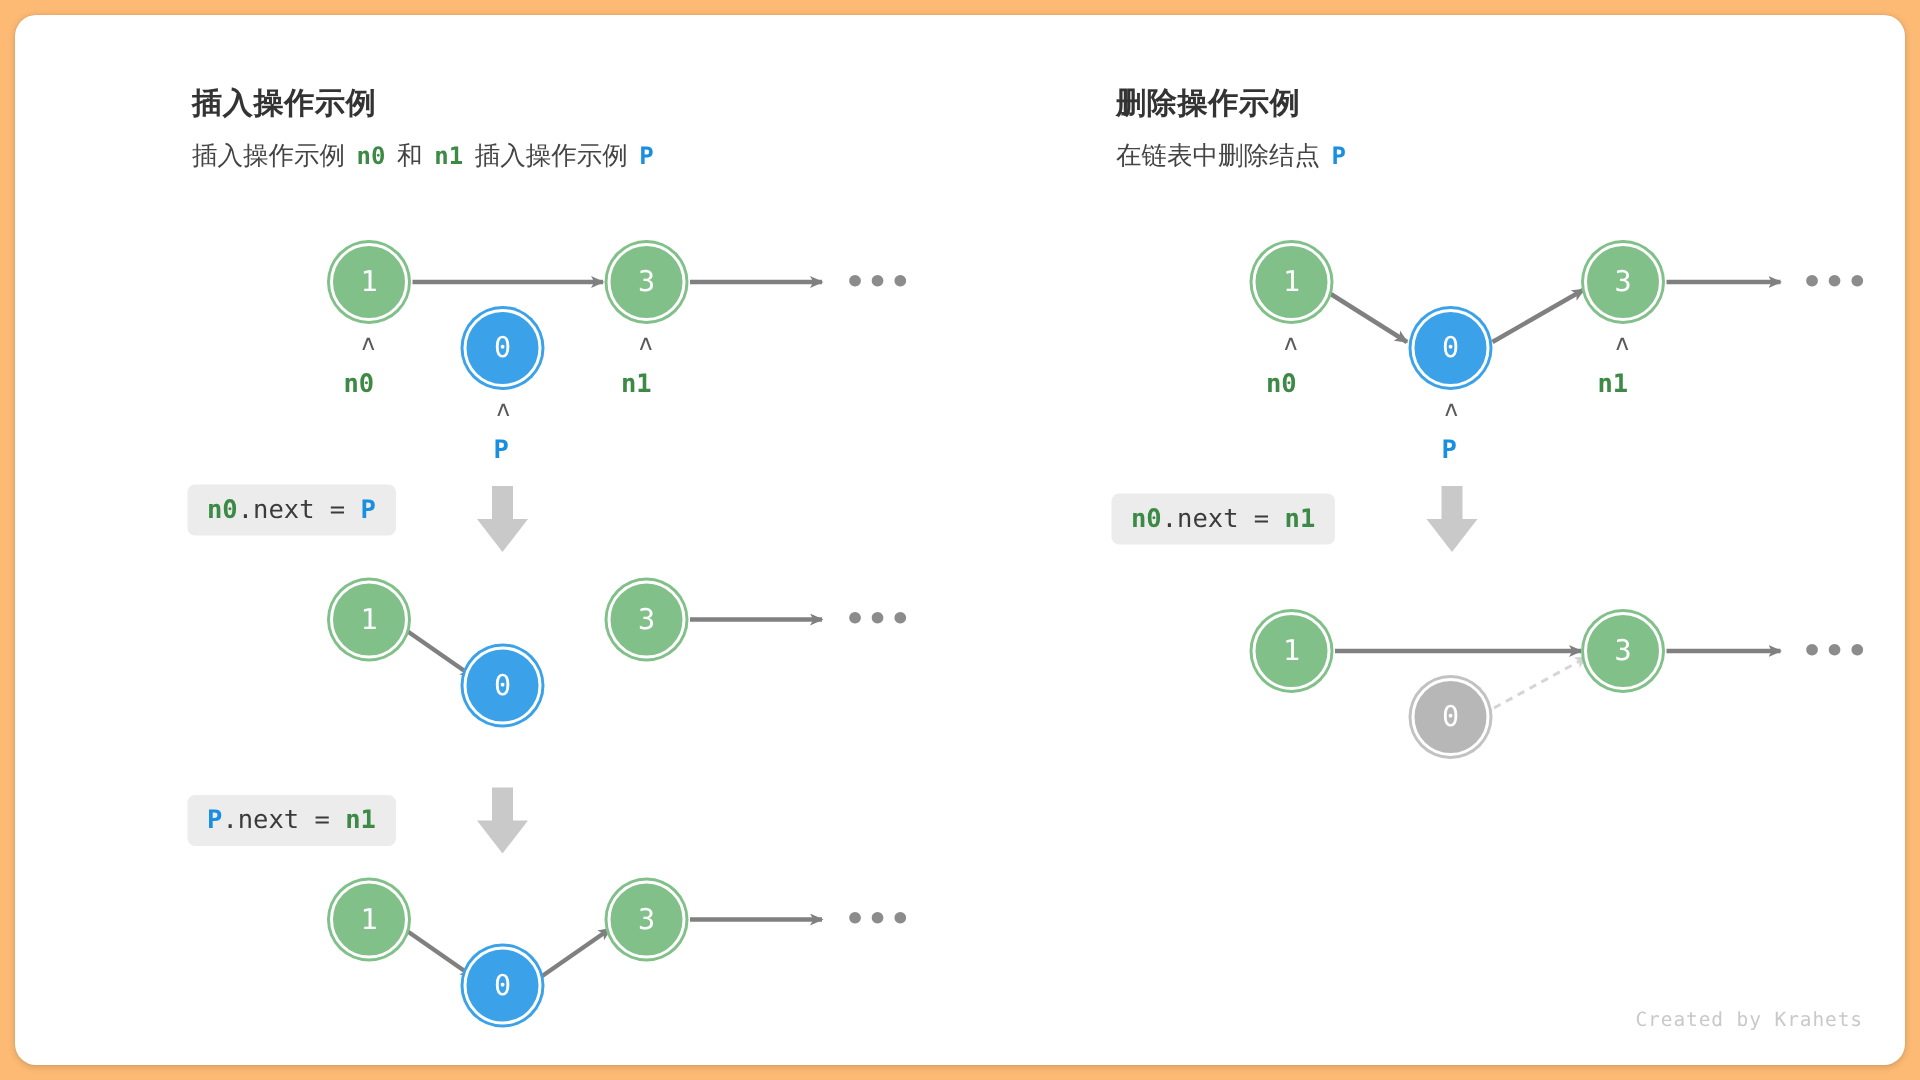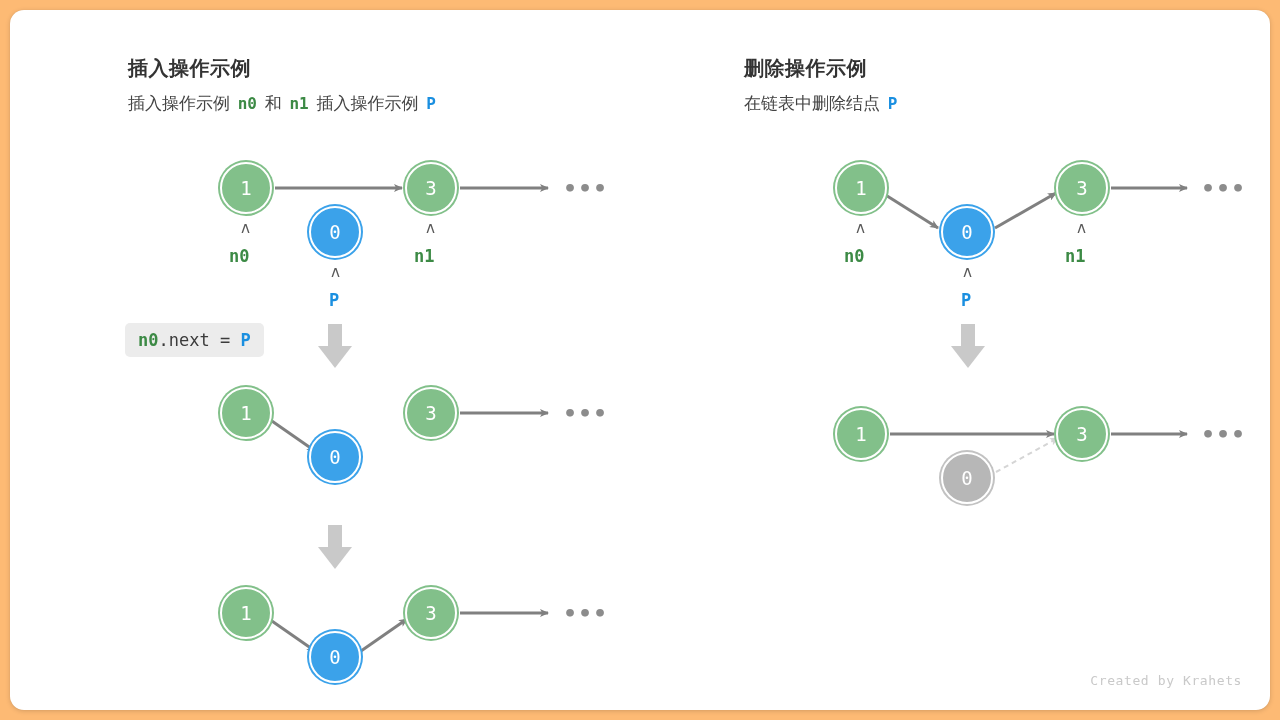--- a/index.html
+++ b/index.html
@@ -161,20 +161,21 @@
 
       <div class="panel-title" style="left:118px; top:45px;">插入操作示例</div>
       <div class="panel-subtitle" id="sub-insert" style="left:118px; top:82px;"><span>插入操作示例</span> <span class="mono g">n0</span> <span>和</span> <span class="mono g">n1</span> <span>插入操作示例</span> <span class="mono b">P</span> </div>
 
       <div class="code-chip" id="chip-insert-1" style="left:115px; top:313px;"><span class="g" style="font-weight: bold;">n0</span><span>.next = </span><span class="b" style="font-weight: bold;">P</span></div>
       <div class="down-arrow" style="left:308px; top:314px;">
         <div class="stem"></div>
           <div class="head"></div>
       </div>
 
+      <div class="code-chip" id="chip-insert-2" style="left:115px; top:520px;"><span class="b" style="font-weight: bold;">P</span><span>.next = </span><span class="g" style="font-weight: bold;">n1</span></div>
       <div class="down-arrow" style="left:308px; top:515px;">
         <div class="stem"></div>
           <div class="head"></div>
       </div>
 
       <svg class="edges">
         <defs>
           <marker id="ah-grey" markerWidth="9" markerHeight="8" refX="8" refY="4" orient="auto" markerUnits="userSpaceOnUse">
             <path d="M0,0 L9,4 L0,8 L2.2,4 Z" fill="#808080"></path>
           </marker>
@@ -211,20 +212,21 @@
           <div class="node green" style="left: 395px; top: 577px;">3</div>
           <div class="dots" style="left: 553px; top: 593px;">•••</div>
         </div>
     </div>
 
     <div class="panel" id="panel-delete">
 
       <div class="panel-title" style="left:78px; top:45px;">删除操作示例</div>
       <div class="panel-subtitle" id="sub-delete" style="left:78px; top:82px;"><span>在链表中删除结点</span> <span class="mono b">P</span> </div>
 
+      <div class="code-chip" id="chip-delete-1" style="left:75px; top:319px;"><span class="g" style="font-weight: bold;">n0</span><span>.next = </span><span class="g" style="font-weight: bold;">n1</span></div>
       <div class="down-arrow" style="left:285px; top:314px;">
         <div class="stem"></div>
           <div class="head"></div>
       </div>
 
       <svg class="edges">
         <defs>
           <marker id="ah-grey2" markerWidth="9" markerHeight="8" refX="8" refY="4" orient="auto" markerUnits="userSpaceOnUse">
             <path d="M0,0 L9,4 L0,8 L2.2,4 Z" fill="#808080"></path>
           </marker>

